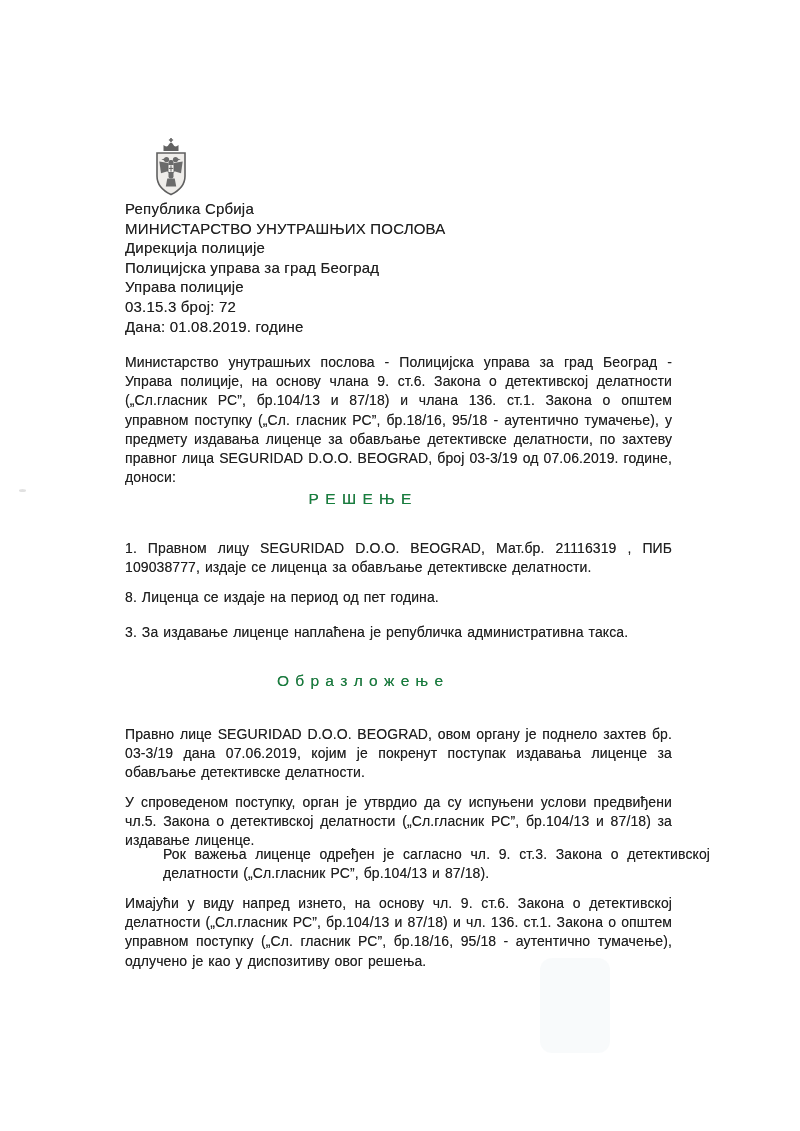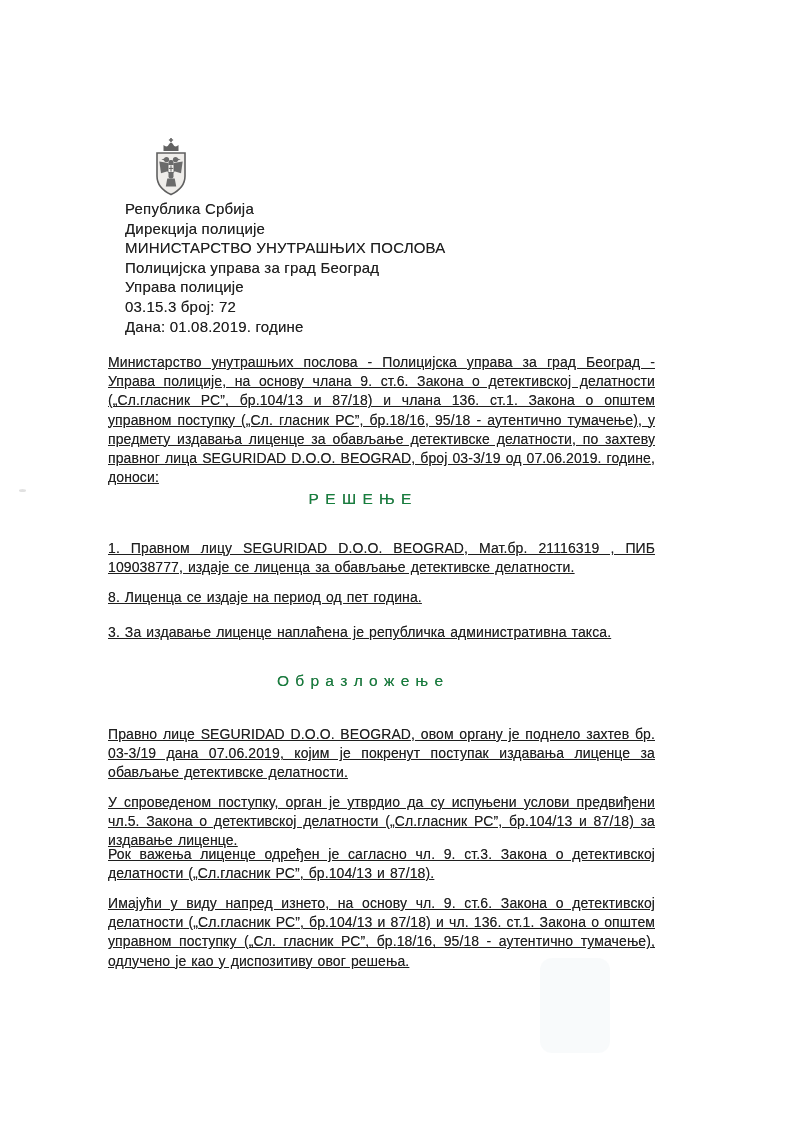--- a/index.html
+++ b/index.html
@@ -31,49 +31,48 @@
     left: 125px;
     top: 199px;
     width: 560px;
     font-size: 15px;
     line-height: 19.6px;
     letter-spacing: 0.2px;
   }
 
   .block {
     position: absolute;
-    left: 108px;
+    left: 125px;
     width: 547px;
     font-size: 14px;
     line-height: 19.2px;
     text-align: justify;
     letter-spacing: 0.1px;
     word-spacing: 1px;
-    text-decoration: underline;
   }
 
   .title {
     position: absolute;
     left: 87px;
     width: 547px;
     text-align: center;
     font-size: 15.5px;
     letter-spacing: 1px;
     color: #15803d;
   }
 
   .intro        { top: 353px; }
   .title-resenje{ top: 490px; }
   .item-1       { top: 539px; }
   .item-2       { top: 588px; }
   .item-3       { top: 623px; }
   .title-obrazlozenje { top: 672px; }
   .rp-1         { top: 725px; }
   .rp-2         { top: 793px; }
-  .rp-3         { top: 845px; }
+  .rp-3         { top: 845px; margin-left: 38px; }
   .rp-4         { top: 894px; }
 
   
   .speck-1 {
     position: absolute; left: 19px; top: 489px;
     width: 7px; height: 3px; border-radius: 50%;
     background: #dadada; opacity: 0.8;
   }
   .smudge-1 {
     position: absolute; left: 540px; top: 958px;
@@ -108,22 +107,22 @@
       </g>
 
       <rect x="20" y="26.5" width="6" height="8" rx="1" fill="#f4f2ef" stroke="#4d4d4d" stroke-width="0.9"></rect>
       <rect x="22.5" y="27.4" width="1" height="6.2" fill="#4d4d4d"></rect>
       <rect x="20.8" y="29.9" width="4.4" height="1" fill="#4d4d4d"></rect>
     </svg>
   </div>
 
   <div class="letterhead">
     <div>Република Србија</div>
+    <div>МИНИСТАРСТВО УНУТРАШЊИХ ПОСЛОВА</div>
     <div>Дирекција полиције</div>
-    <div>МИНИСТАРСТВО УНУТРАШЊИХ ПОСЛОВА</div>
     <div>Полицијска управа за град Београд</div>
     <div>Управа полиције</div>
     <div>03.15.3 број: 72</div>
     <div>Дана: 01.08.2019. године</div>
   </div>
 
   <p class="block intro">Министарство унутрашњих послова - Полицијска управа за град Београд - Управа полиције, на основу члана 9. ст.6. Закона о детективској делатности („Сл.гласник РС”, бр.104/13 и 87/18) и члана 136. ст.1. Закона о општем управном поступку („Сл. гласник РС”, бр.18/16, 95/18 - аутентично тумачење), у предмету издавања лиценце за обављање детективске делатности, по захтеву правног лица SEGURIDAD D.O.O. BEOGRAD, број 03-3/19 од 07.06.2019. године, доноси:</p>
 
   <div class="title title-resenje">Р Е Ш Е Њ Е</div>
 

